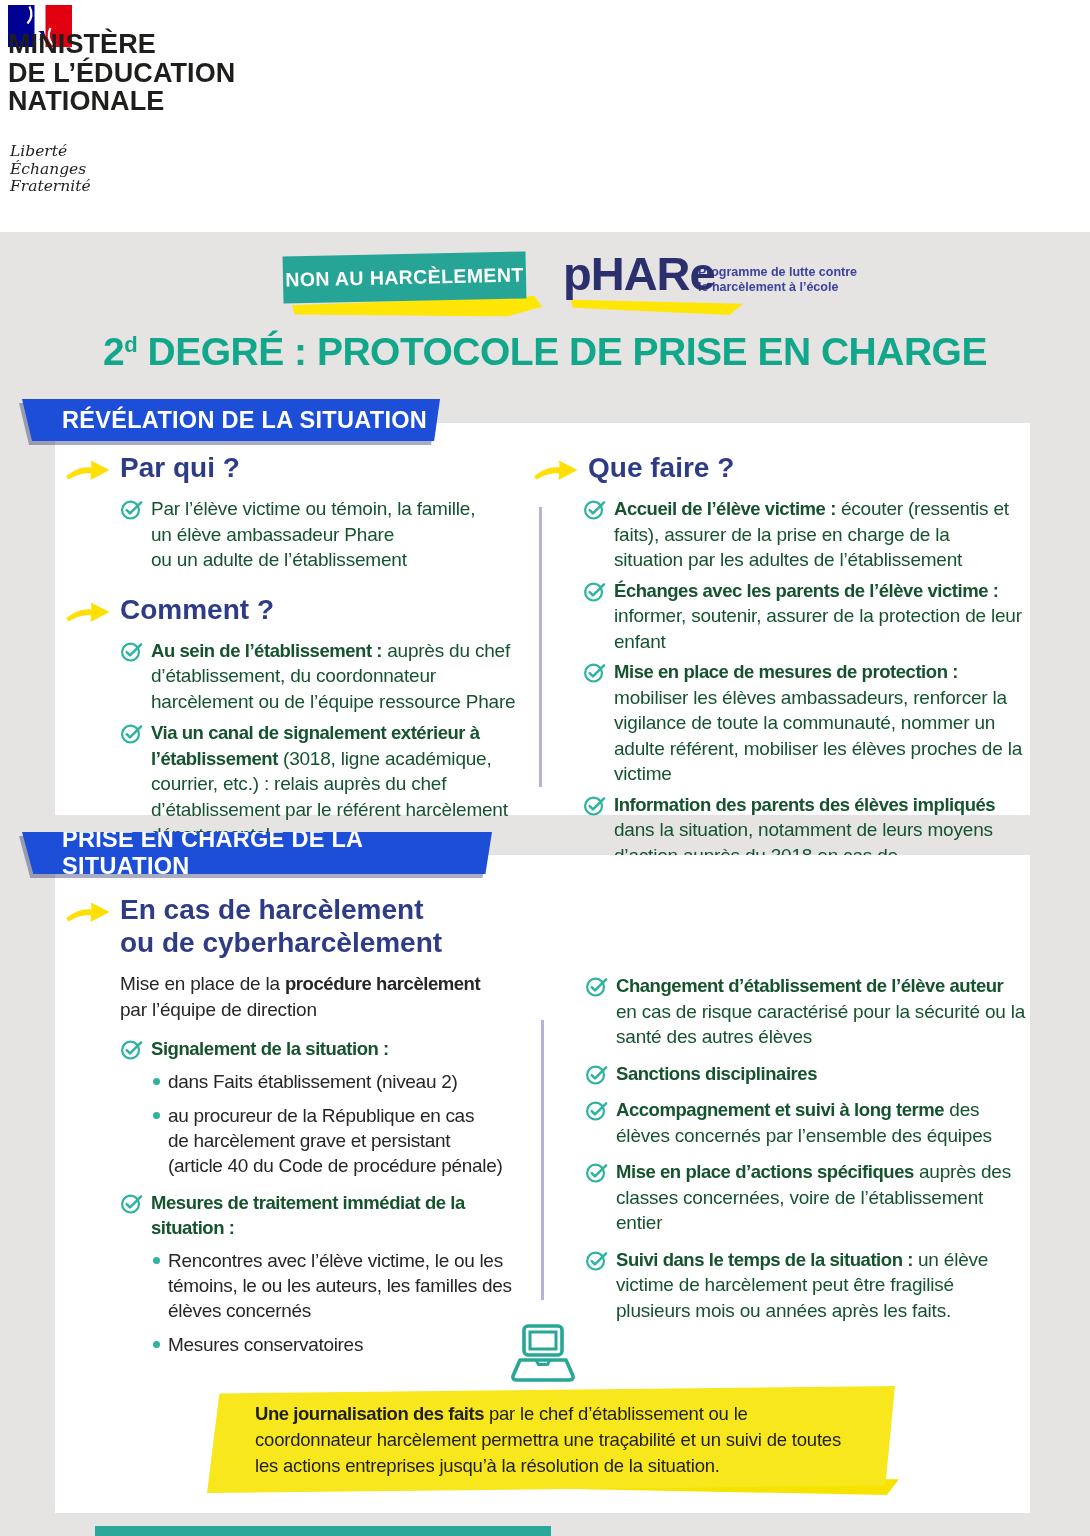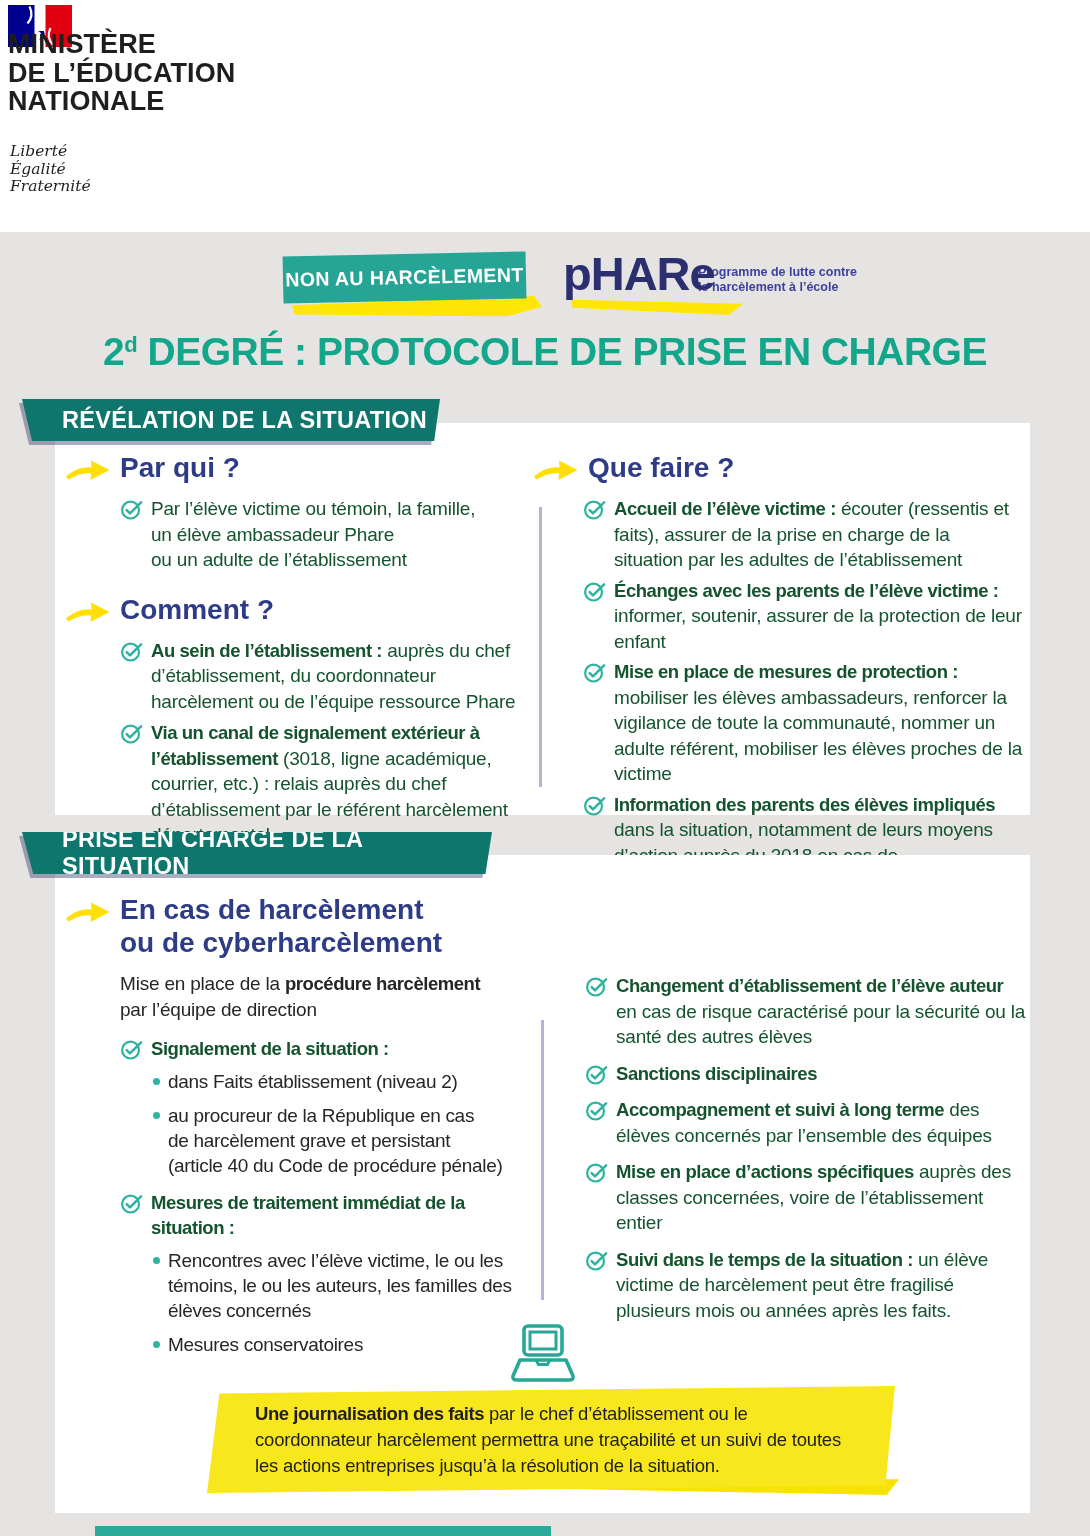--- a/index.html
+++ b/index.html
@@ -28,21 +28,21 @@
   .phare-tagline { position:absolute; left:135px; top:15px; font-size:12.5px; font-weight:bold;
                    line-height:15px; color:#3c42a0; white-space:pre-line; }
 
   
   .main-title { left:0; top:330px; width:1090px; text-align:center; font-size:39px; font-weight:bold;
                 color:#12a78a; letter-spacing:-.5px; }
   .main-title .sup { font-size:22px; vertical-align:13px; }
 
   
   .banner-wrap { filter:drop-shadow(-3px 4px 0 rgba(32,38,92,.38)); z-index:3; }
-  .section-banner { background:#0f766e; color:#fff; font-weight:bold; display:flex; align-items:center;
+  .section-banner { background:#1d4ed8; color:#fff; font-weight:bold; display:flex; align-items:center;
                     padding-left:40px; font-size:23.5px; letter-spacing:.3px; width:100%; height:100%;
                     clip-path:polygon(0 0,100% 0,98.6% 100%,2.4% 100%); }
   .banner1 { left:22px; top:399px; width:418px; height:42px; }
   .banner2 { left:22px; top:832px; width:470px; height:42px; }
 
   
   .panel { background:#fff; }
   .panel1 { left:55px; top:423px; width:975px; height:392px; }
   .panel2 { left:55px; top:855px; width:975px; height:658px; }
 
@@ -100,21 +100,21 @@
       <path d="M42.5 23 c-3 6 -2 12 2.5 17" stroke="#ffffff" stroke-width="2.2" fill="none"></path>
       <path d="M30 26 c4 1.5 4.5 6 1 8.5 c4.5 .5 7 -3.5 4.8 -8.5 Z" fill="#000091"></path>
     </svg>
     <div class="ministry-name">
       <div>MINISTÈRE</div>
       <div>DE L’ÉDUCATION</div>
       <div>NATIONALE</div>
     </div>
     <div class="motto">
       <div>Liberté</div>
-      <div>Égalité</div>
+      <div>Échanges</div>
       <div>Fraternité</div>
     </div>
   </header>
 
   <div class="abs nah-badge">
     <span>NON AU HARCÈLEMENT</span>
   </div>
   <div class="abs nah-swoosh"></div>
 
   <div class="abs phare">

